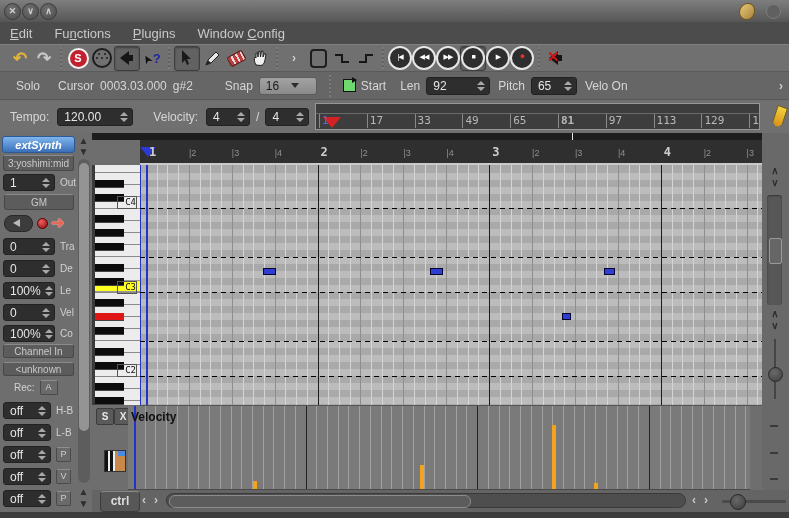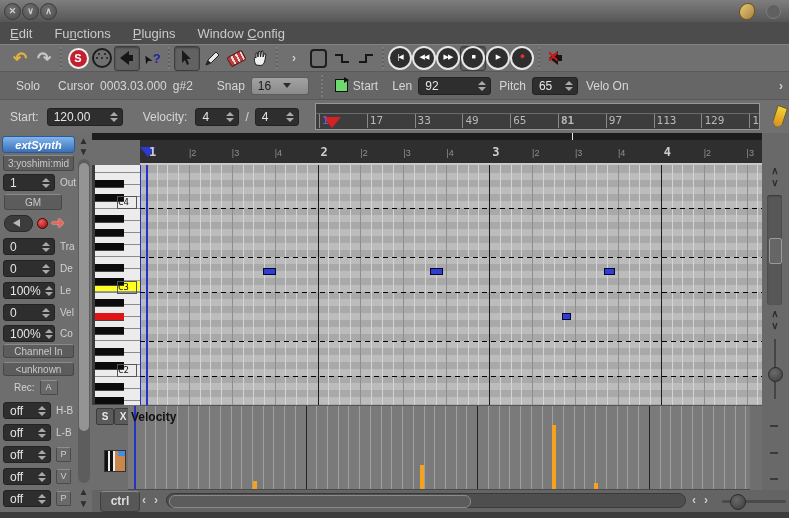--- a/index.html
+++ b/index.html
@@ -118,21 +118,21 @@
   #piano{position:absolute;left:92px;top:32px;width:48px;height:240px;background:#ececec;
     border-left:3px solid #3a3a3a;box-sizing:border-box;overflow:hidden;}
   .wk-sep{position:absolute;left:0;width:100%;height:1px;background:#8a8a8a;}
   .blackkey{position:absolute;left:0;width:29px;height:7px;background:#0c0c0c;
     border-bottom:1px solid #444;}
   .blackkey.red{background:#e01616;}
   .yellowkey{position:absolute;left:0;width:100%;height:12px;background:#ffff20;
     border-top:1px solid #999;border-bottom:1px solid #999;box-sizing:border-box;}
   .octlabel{position:absolute;right:3px;width:18px;height:11px;border:1px solid #555;
     font-family:"DejaVu Sans Mono",monospace;font-size:9px;line-height:11px;
-    text-align:left;color:#111;background:transparent;}
+    text-align:right;color:#111;background:transparent;}
   
   #grid{position:absolute;left:140px;top:32px;width:622px;height:240px;
     background-color:#b9b9b9;
     background-image:
       repeating-linear-gradient(90deg,#1c1c1c 0 1px,transparent 1px 171.6px),
       repeating-linear-gradient(90deg,#8e8e8e 0 1px,transparent 1px 42.9px),
       repeating-linear-gradient(90deg,#d4d4d4 0 1px,transparent 1px 10.725px),
       repeating-linear-gradient(180deg,#a9a9a9 0 7px,#bcbcbc 7px 14px);
     background-position:6px 0,6px 0,6px 0,0 1px;overflow:hidden;}
   .octave-line{position:absolute;left:0;width:100%;height:1px;
@@ -315,50 +315,50 @@
       <span class="spk"></span>
         <span class="x">✕</span>
     </div>
   </div>
 
   <div id="toolbar2">
     <span class="lbl">Solo</span>
     <span class="lbl" style="margin-left:12px">Cursor</span>
     <span class="lbl">0003.03.000</span>
     <span class="lbl">g#2</span>
-    <span class="lbl" style="margin-left:18px">Snap</span>
+    <span class="lbl" style="margin-left:26px">Snap</span>
     <span class="combo" style="width:58px">
       <span>16</span>
         <span class="dn2"></span>
     </span>
     <span class="tsep" style="margin:0 8px"></span>
     <span class="starticon"></span>
     <span class="lbl">Start</span>
     <span class="lbl" style="margin-left:8px">Len</span>
-    <span class="spin" style="width:73px">
+    <span class="spin" style="width:64px">
       <span>92</span>
       <span class="arr">
           <i class="up"></i>
           <i class="dn"></i>
         </span>
     </span>
     <span class="lbl" style="margin-left:8px">Pitch</span>
     <span class="spin" style="width:46px">
       <span>65</span>
       <span class="arr">
           <i class="up"></i>
           <i class="dn"></i>
         </span>
     </span>
     <span class="lbl" style="margin-left:8px">Velo On</span>
     <span class="chev" style="position:absolute;right:6px">›</span>
   </div>
 
   <div id="row3">
-    <span class="lbl" style="margin-right:8px">Start:</span>
+    <span class="lbl" style="margin-right:8px">Tempo:</span>
     <span class="spin" style="width:76px">
       <span>120.00</span>
       <span class="arr">
           <i class="up"></i>
           <i class="dn"></i>
         </span>
     </span>
     <span class="lbl" style="margin:0 8px 0 20px">Velocity:</span>
     <span class="spin" style="width:44px">
       <span>4</span>
@@ -503,21 +503,21 @@
         <span class="spin sb-spin">
           <span>1</span>
           <span class="arr">
               <i class="up"></i>
               <i class="dn"></i>
             </span>
         </span>
         <span class="sb-label">Out</span>
       </div>
 
-      <div class="sb-btn" style="top:61px;left:4px;width:58px">GM</div>
+      <div class="sb-btn" style="top:61px;left:4px;width:70px">GM</div>
 
       <div class="abs" style="left:0;top:82px;width:92px;height:18px">
         <span class="icon-pill"></span>
         <span class="icon-led"></span>
         <span class="icon-arrow">➜</span>
       </div>
 
       <div class="sb-spinrow" style="top:105px">
         <span class="spin sb-spin">
           <span>0</span>

